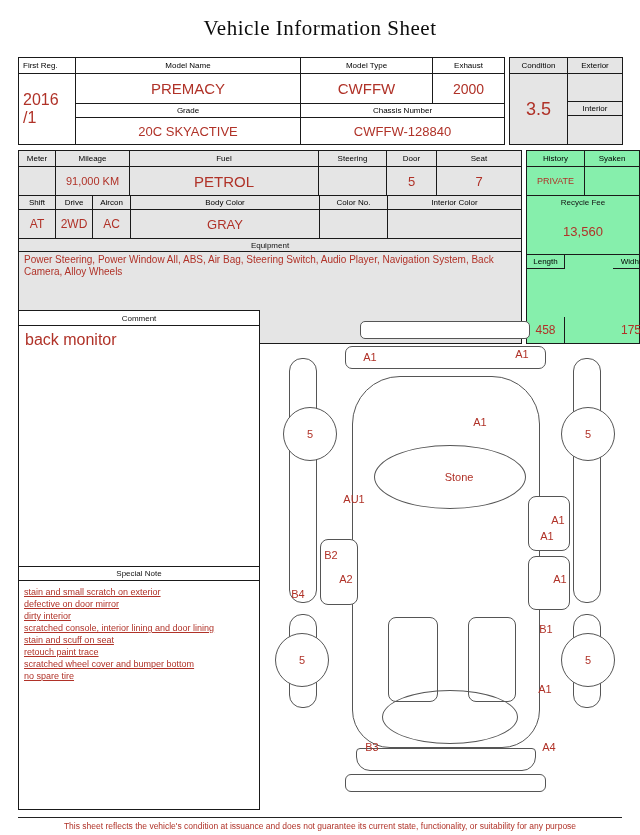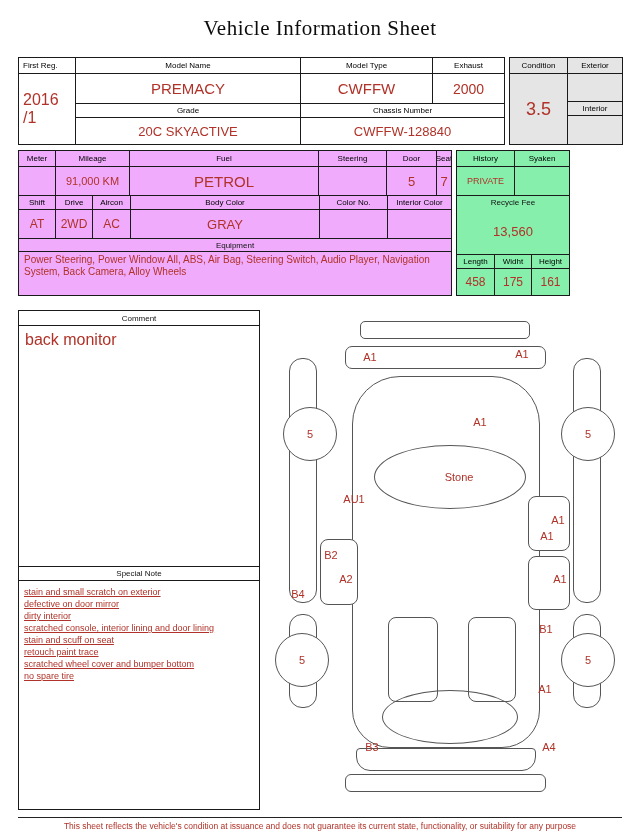--- a/index.html
+++ b/index.html
@@ -23,30 +23,30 @@
   .left{justify-content:flex-start;padding-left:4px;}
   .br{border-right:1px solid var(--border);}
   .bb{border-bottom:1px solid var(--border);}
   .preline{white-space:pre-line;line-height:1.15;}
 
   .blockA{position:absolute;left:18px;top:57px;display:flex;gap:4px;}
   .tableA{display:grid;grid-template-columns:57px 225px 132px 71px;grid-template-rows:16px 30px 14px 26px;border:1px solid var(--border);width:487px;background:#fff;}
   .condTable{display:grid;grid-template-columns:58px 54px;grid-template-rows:16px 28px 14px 28px;border:1px solid var(--border);width:114px;background:#e5e5e5;}
 
   .blockB{position:absolute;left:18px;top:150px;display:flex;gap:4px;}
-  .tableB{width:434px;border:1px solid var(--border);background:#f0abfc;}
+  .tableB{width:504px;border:1px solid var(--border);background:#e5e5e5;}
   .tbGrid1{display:grid;grid-template-columns:37px 74px 189px 68px 50px 1fr;grid-template-rows:16px 28px;}
   .tbGrid2{display:grid;grid-template-columns:37px 37px 38px 189px 68px 1fr;grid-template-rows:14px 28px;border-top:1px solid var(--border);}
   .equipLabel{height:14px;border-top:1px solid var(--border);border-bottom:1px solid var(--border);display:flex;align-items:center;justify-content:center;font-size:8px;}
   .equipText{height:43px;padding:2px 5px;font-size:10px;line-height:12px;color:var(--accent);}
   .histTable{width:114px;border:1px solid var(--border);background:#86efac;}
   .histGrid{display:grid;grid-template-columns:58px 54px;grid-template-rows:16px 28px;}
   .recycleLabel{height:14px;border-top:1px solid var(--border);display:flex;align-items:center;justify-content:center;font-size:8px;}
   .recycleValue{height:45px;display:flex;align-items:center;justify-content:center;font-size:13px;color:var(--accent);}
-  .dimsGrid{display:grid;grid-template-columns:38px 37px 37px;grid-template-rows:14px 26px;border-top:1px solid var(--border);}
+  .dimsGrid{display:grid;grid-template-columns:38px 37px 37px;grid-template-rows:14px 26px;border-top:1px solid var(--border);gap:48px;}
 
   .main{position:absolute;left:18px;top:310px;width:604px;height:500px;}
   .leftCol{position:absolute;left:0;top:0;width:242px;height:500px;border:1px solid var(--border);background:#fff;}
   .commentHeader{height:15px;border-bottom:1px solid var(--border);display:flex;align-items:center;justify-content:center;font-size:8px;}
   .commentBody{height:241px;border-bottom:1px solid var(--border);padding:5px 6px;font-size:16px;color:var(--accent);}
   .snHeader{height:14px;border-bottom:1px solid var(--border);display:flex;align-items:center;justify-content:center;font-size:8px;}
   .snList{padding:6px 5px;font-size:9px;line-height:11px;color:var(--accent);}
   .note-line{margin-bottom:1px;text-decoration:underline;}
 
   .diagram{position:absolute;left:250px;top:2px;width:354px;height:490px;}

